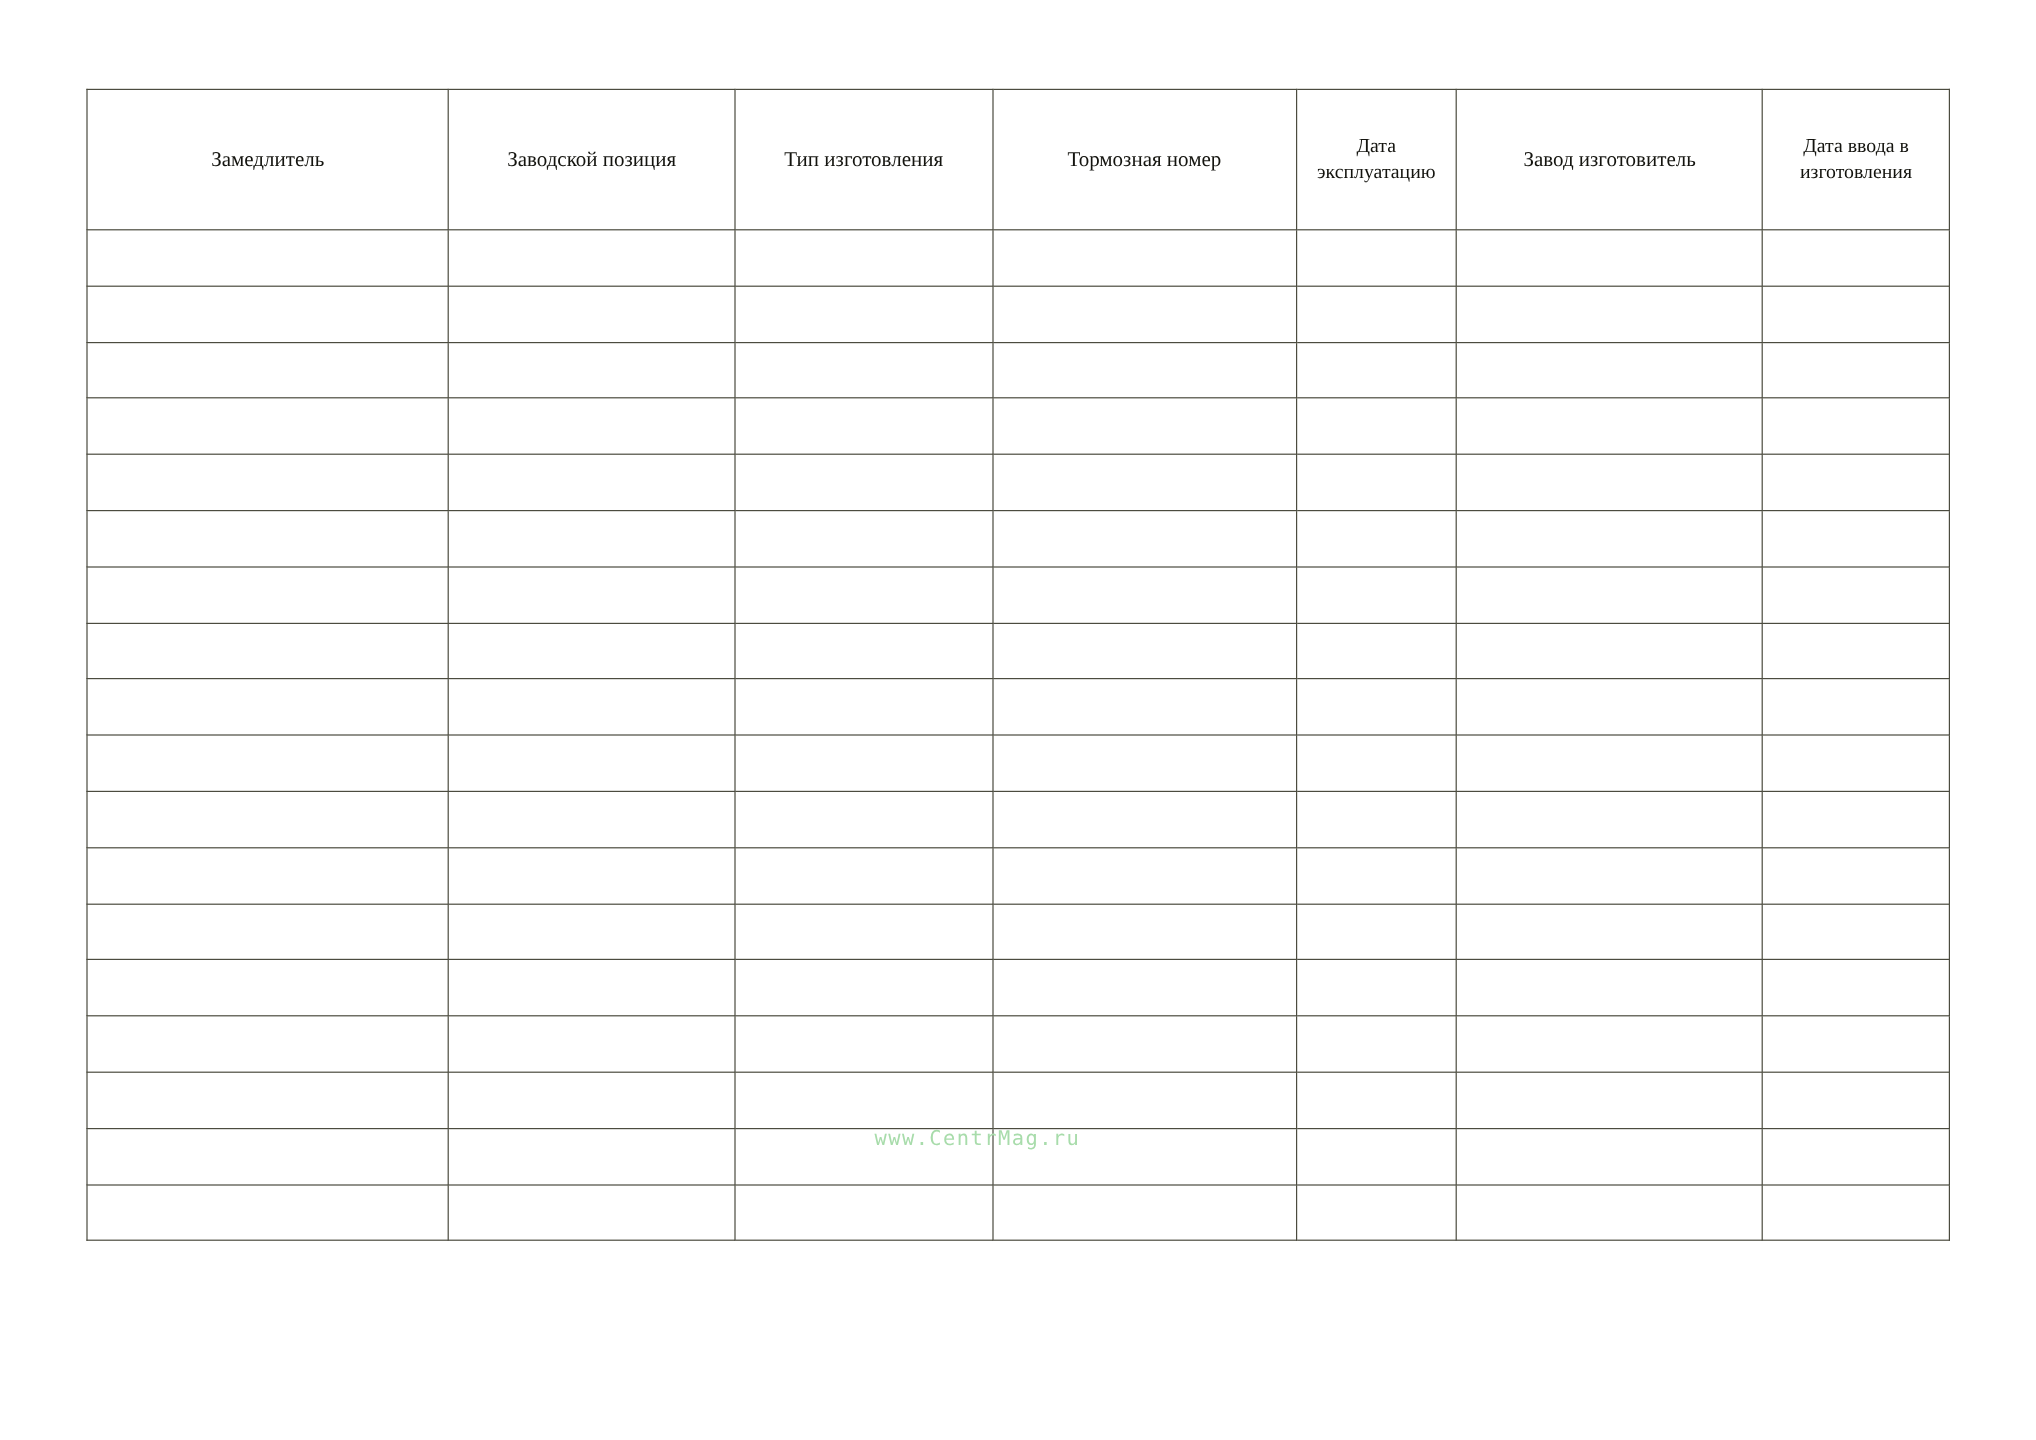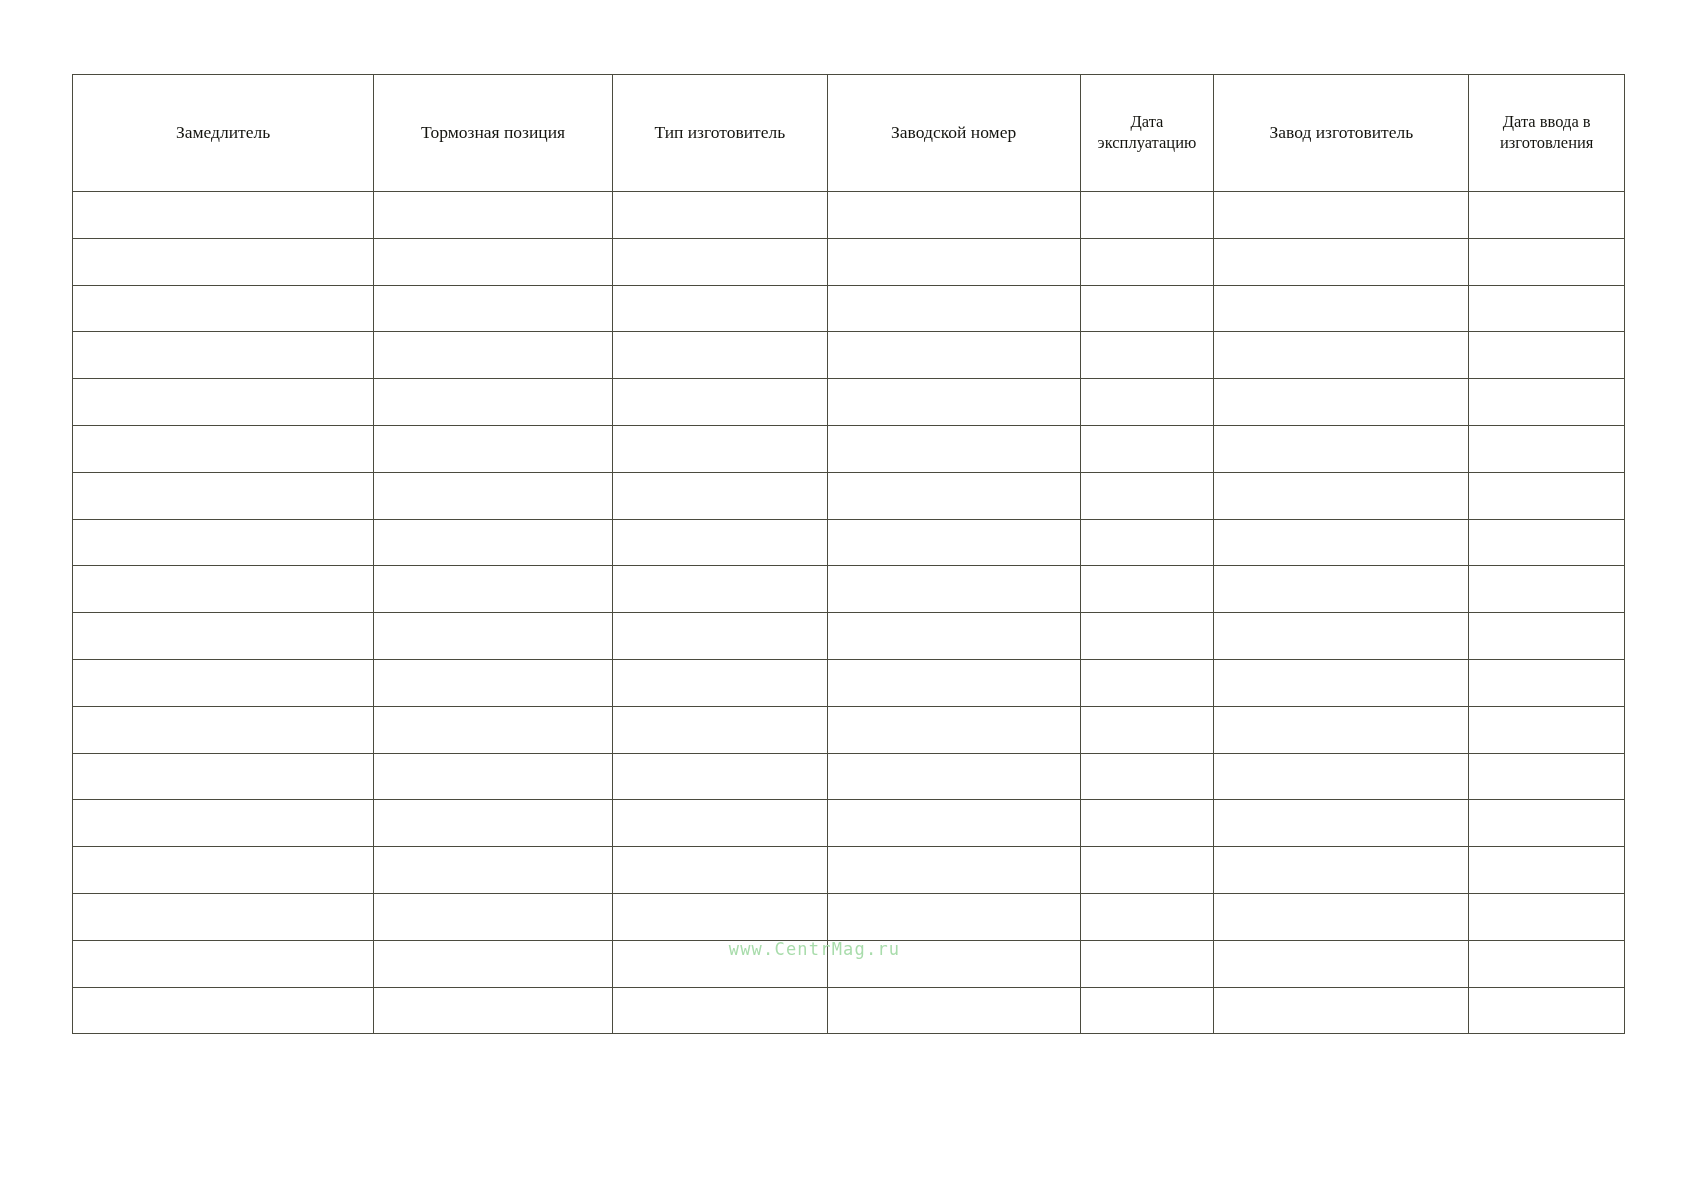--- a/index.html
+++ b/index.html
@@ -92,23 +92,23 @@
           <col class="c1">
           <col class="c2">
           <col class="c3">
           <col class="c4">
           <col class="c5">
           <col class="c6">
       </colgroup>
       <thead>
         <tr>
           <th>Замедлитель</th>
-          <th>Тормозная позиция</th>
-          <th>Тип изготовитель</th>
-          <th>Заводской номер</th>
+          <th>Заводской позиция</th>
+          <th>Тип изготовления</th>
+          <th>Тормозная номер</th>
           <th class="hdr-small">Дата эксплуатацию</th>
           <th>Завод изготовитель</th>
           <th class="hdr-small">Дата ввода в изготовления</th>
         </tr>
       </thead>
       <tbody>
         <tr>
           <td></td>
           <td></td>
           <td></td>

